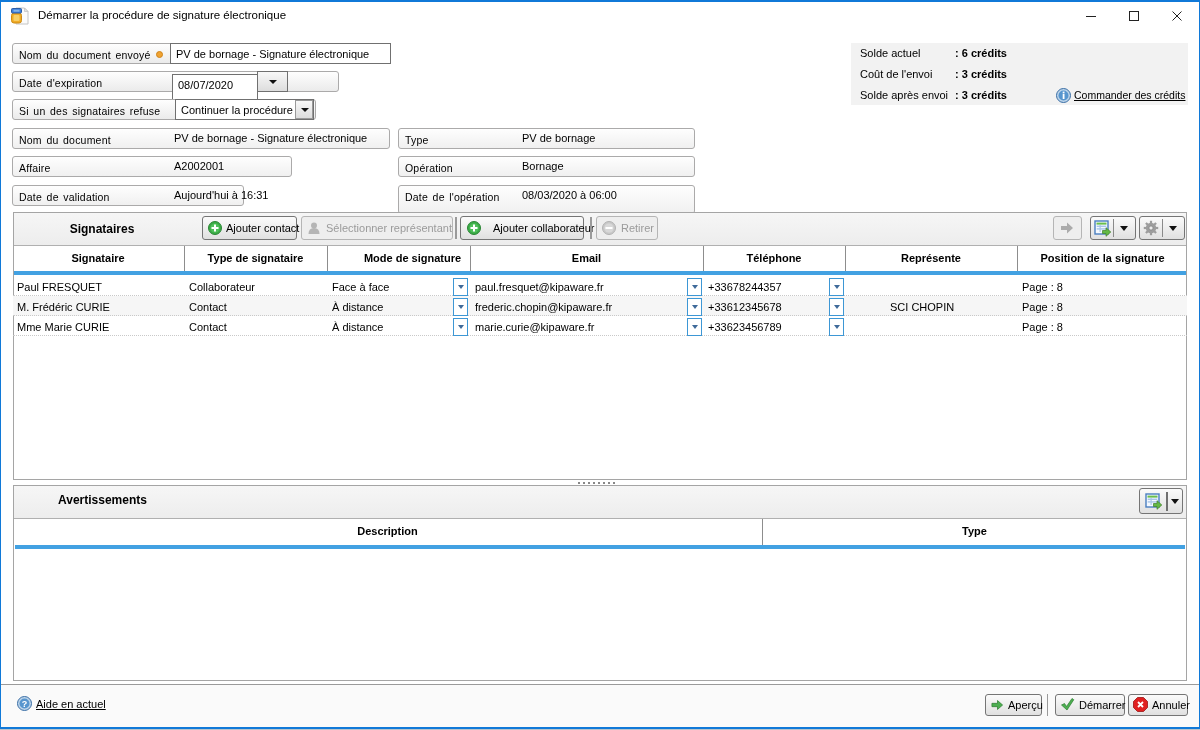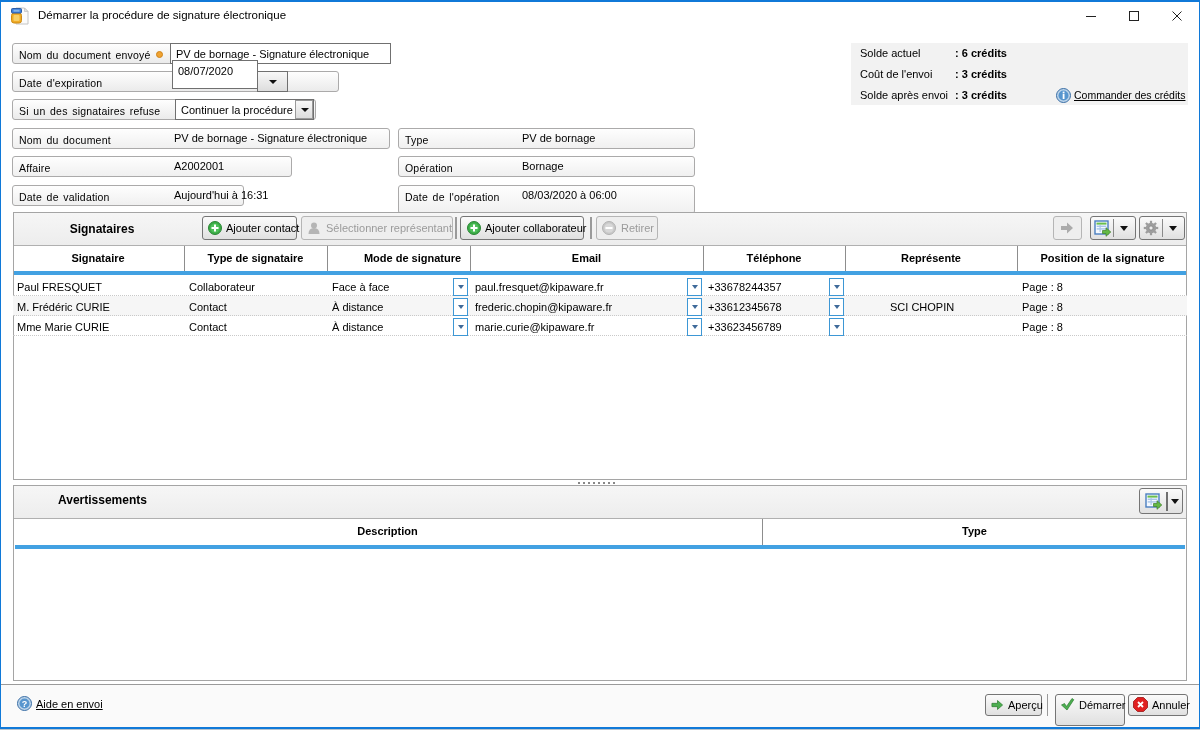--- a/index.html
+++ b/index.html
@@ -47,21 +47,21 @@
 </svg>
 
 <div class="abs gbox" style="left:12px;top:43px;width:379px;height:21px">
  <span class="glabel">Nom du document envoyé</span>
  <span style="position:absolute;left:143px;top:7px;width:7px;height:7px;border-radius:50%;background:#f0a332;border:1px solid #cf8318"></span>
 </div>
 <div class="abs input" style="left:170px;top:43px;width:221px;height:21px;padding:4px 0 0 5px">PV de bornage - Signature électronique</div>
 <div class="abs gbox" style="left:12px;top:71px;width:327px;height:21px">
  <span class="glabel">Date d'expiration</span>
 </div>
-<div class="abs input" style="left:172px;top:60px;width:86px;height:29px;padding:4px 6px 0 5px">08/07/2020</div>
+<div class="abs input" style="left:172px;top:74px;width:86px;height:29px;padding:4px 6px 0 5px">08/07/2020</div>
 <div class="abs" style="left:257px;top:71px;width:31px;height:21px;border:1px solid #707070;background:linear-gradient(#f8f8f8,#ddd)">
  <span style="position:absolute;left:11px;top:8px;border-left:4px solid transparent;border-right:4px solid transparent;border-top:4.5px solid #111"></span>
 </div>
 <div class="abs gbox" style="left:12px;top:99px;width:304px;height:21px">
  <span class="glabel">Si un des signataires refuse</span>
 </div>
 <div class="abs input" style="left:175px;top:99px;width:139px;height:21px;padding:4px 0 0 5px">Continuer la procédure</div>
 <div class="abs" style="left:295px;top:100px;width:18px;height:19px;border:1px solid #9a9a9a;background:linear-gradient(#f8f8f8,#ddd)">
  <span style="position:absolute;left:4.5px;top:7px;border-left:4px solid transparent;border-right:4px solid transparent;border-top:4.5px solid #111"></span>
 </div>
@@ -116,21 +116,21 @@
     <circle cx="7" cy="7" r="4.6" fill="#4fc05a"></circle>
     <rect x="6" y="3.5" width="2" height="7" fill="#fff"></rect>
     <rect x="3.5" y="6" width="7" height="2" fill="#fff"></rect>
   </svg>
 <div class="abs tbtn dis" style="left:301px;top:216px;width:152px;padding:5px 0 0 24px">Sélectionner représentant</div>
 <svg class="abs" style="left:307px;top:221px" width="14" height="14" viewBox="0 0 14 14">
     <circle cx="7" cy="4.5" r="3" fill="#b5b5b5"></circle>
     <path d="M1.5 13 q0-6 5.5-6 q5.5 0 5.5 6 z" fill="#b5b5b5"></path>
   </svg>
 <div class="abs sep" style="left:455px;top:217px;height:22px"></div>
-<div class="abs tbtn" style="left:460px;top:216px;width:124px;padding:5px 0 0 24px">Ajouter collaborateur</div>
+<div class="abs tbtn" style="left:460px;top:216px;width:124px;padding:5px 0 0 32px">Ajouter collaborateur</div>
 <svg class="abs" style="left:467px;top:221px" width="14" height="14" viewBox="0 0 14 14">
     <circle cx="7" cy="7" r="6.5" fill="#3bab46" stroke="#2c8536"></circle>
     <circle cx="7" cy="7" r="4.6" fill="#4fc05a"></circle>
     <rect x="6" y="3.5" width="2" height="7" fill="#fff"></rect>
     <rect x="3.5" y="6" width="7" height="2" fill="#fff"></rect>
   </svg>
 <div class="abs sep" style="left:590px;top:217px;height:22px"></div>
 <div class="abs tbtn dis" style="left:596px;top:216px;width:62px;padding:5px 0 0 24px">Retirer</div>
 <svg class="abs" style="left:602px;top:221px" width="14" height="14" viewBox="0 0 14 14">
     <circle cx="7" cy="7" r="6.5" fill="#c9c9c9" stroke="#b2b2b2"></circle>
@@ -250,27 +250,27 @@
 <div class="abs hlabel" style="left:762px;width:425px;top:525px">Type</div>
 <div class="abs" style="left:762px;top:519px;width:1px;height:26px;background:#8d8d8d"></div>
 <div class="abs blueline" style="left:15px;top:545px;width:1170px"></div>
 
 <div class="abs" style="left:1px;top:684px;width:1198px;height:44px;background:#fafafa;border-top:1px solid #9a9a9a"></div>
 <svg class="abs" style="left:17px;top:696px" width="15" height="15" viewBox="0 0 15 15">
     <circle cx="7.5" cy="7.5" r="7" fill="#bcd4ea" stroke="#3a6ea5"></circle>
     <circle cx="7.5" cy="7.5" r="5" fill="#5795ce"></circle>
     <text x="7.5" y="10.8" font-size="9" font-weight="bold" fill="#fff" text-anchor="middle" font-family="Liberation Sans">?</text>
   </svg>
-<div class="abs" style="left:36px;top:698px;text-decoration:underline">Aide en envoi</div>
+<div class="abs" style="left:36px;top:698px;text-decoration:underline">Aide en actuel</div>
 <div class="abs tbtn" style="left:985px;top:694px;width:57px;height:22px;padding:4px 0 0 22px">Aperçu</div>
 <svg class="abs" style="left:991px;top:699px" width="13" height="12" viewBox="0 0 14 12">
     <path d="M1 4.2 h6 v-3 l5.5 4.8 -5.5 4.8 v-3 h-6 z" fill="#4caf50" stroke="#2e7d32" stroke-width="0.8"></path>
   </svg>
 <div class="abs sep" style="left:1047px;top:694px;height:22px;width:1px"></div>
-<div class="abs tbtn" style="left:1055px;top:694px;width:70px;height:32px;padding:4px 0 12px 23px">Démarrer</div>
+<div class="abs tbtn" style="left:1055px;top:694px;width:70px;height:22px;padding:4px 0 12px 23px">Démarrer</div>
 <svg class="abs" style="left:1060px;top:697px" width="15" height="15" viewBox="0 0 15 15">
     <path d="M1.5 8 l3 -1.5 2 3 5.5-8 1.8 1.2 -6.8 10.3 z" fill="#4caf50" stroke="#2e7d32" stroke-width="0.7"></path>
   </svg>
 <div class="abs tbtn" style="left:1128px;top:694px;width:60px;height:22px;padding:4px 0 0 23px">Annuler</div>
 <svg class="abs" style="left:1133px;top:697px" width="15" height="15" viewBox="0 0 15 15">
     <path d="M4.5 0.5 h6 l4 4 v6 l-4 4 h-6 l-4-4 v-6 z" fill="#e02020" stroke="#9a1515" stroke-width="0.8"></path>
     <path d="M5 5 l5 5 M10 5 l-5 5" stroke="#fff" stroke-width="1.8"></path>
   </svg>
 
 </body></html>

